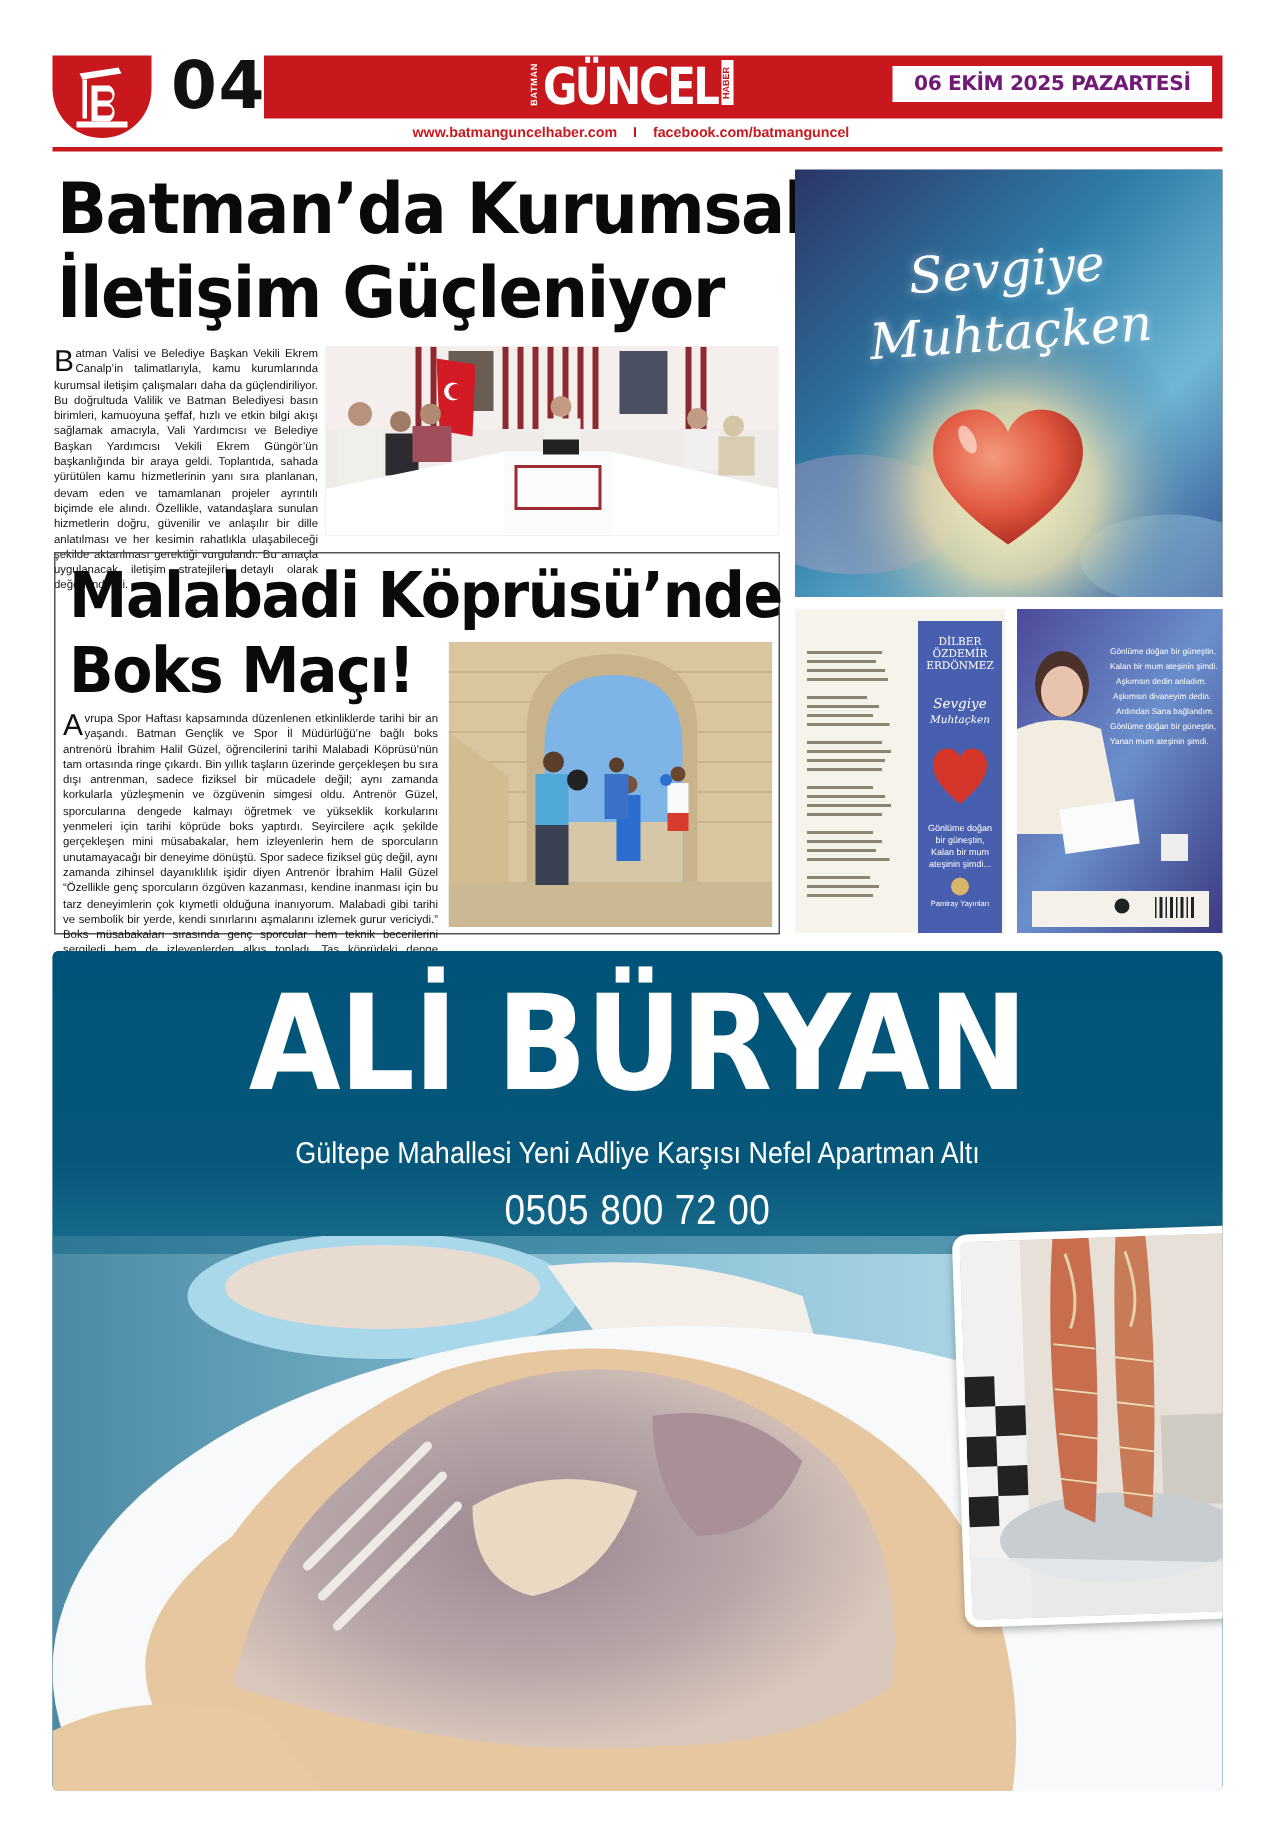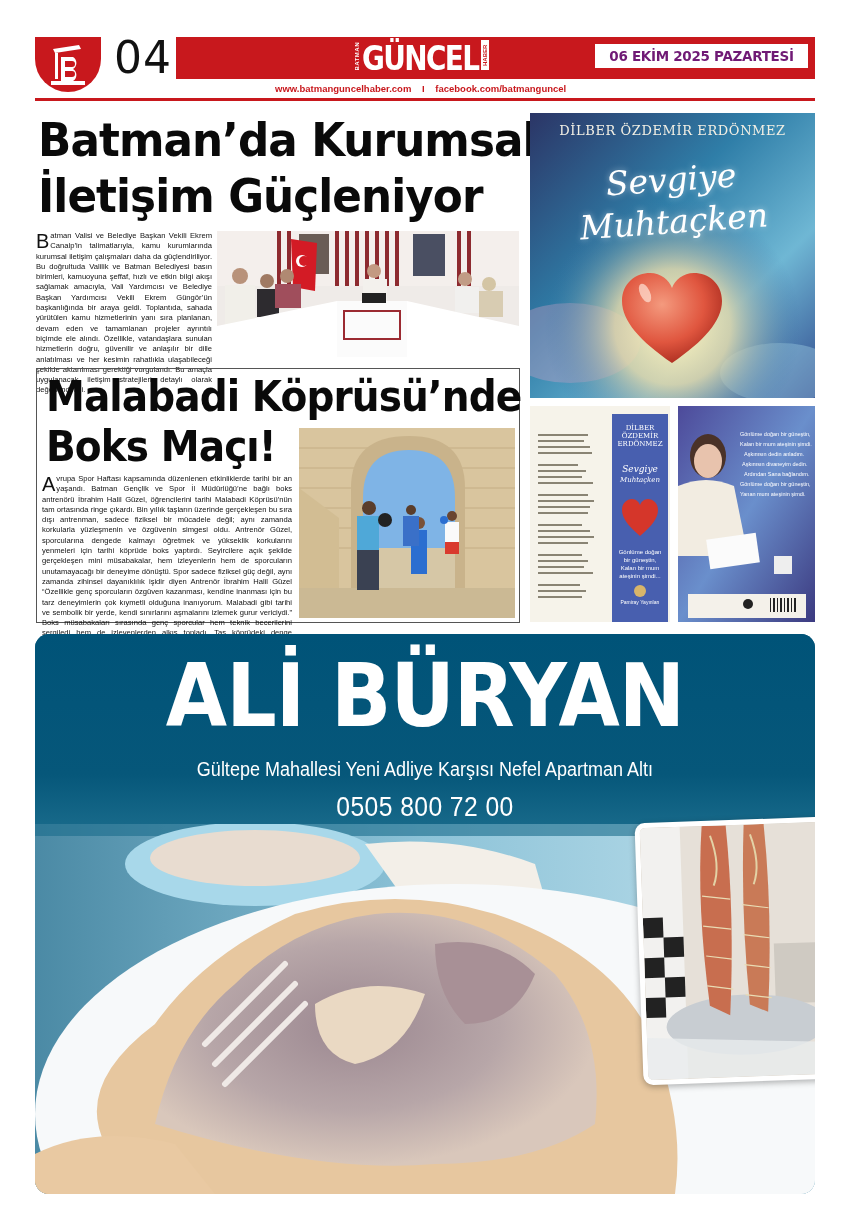--- a/index.html
+++ b/index.html
@@ -2,21 +2,21 @@
 <html><head>
 <meta charset="utf-8">
 <style>
   * { box-sizing: border-box; margin: 0; padding: 0; }
   html, body { width: 850px; height: 1228px; background: #ffffff; overflow: hidden; }
   body { position: relative; font-family: "Liberation Sans", sans-serif; color: #111; }
 
   
   .logo-badge { position: absolute; left: 35px; top: 37px; width: 66px; height: 55px; background: #c8181d; border-radius: 0 0 33px 33px; }
   .logo-badge svg { position: absolute; left: 14px; top: 6px; }
-  .page-number { position: absolute; left: 114px; top: 33px; font-size: 44px; font-weight: 400; letter-spacing: 1px; font-family: "DejaVu Sans", sans-serif; line-height: 50px; }
+  .page-number { position: absolute; left: 114px; top: 33px; font-size: 44px; font-weight: 700; letter-spacing: 1px; font-family: "DejaVu Sans", sans-serif; line-height: 50px; }
   .top-bar { position: absolute; left: 176px; top: 37px; width: 639px; height: 42px; background: #c8181d; }
   .brand { position: absolute; left: 354px; top: 36px; height: 44px; display: flex; align-items: center; }
   .brand-small { color: #fff; font-size: 6px; font-weight: 700; writing-mode: vertical-rl; transform: rotate(180deg); margin-right: 2px; margin-bottom: 4px; letter-spacing: 0.5px; }
   .brand-main { color: #fff; font-size: 34px; font-weight: 900; font-family: "DejaVu Sans", sans-serif; letter-spacing: -2px; line-height: 42px; transform: scaleX(0.82); transform-origin: left bottom; }
   .brand-haber { position: absolute; left: 481px; top: 40px; background: #fff; color: #c8181d; font-size: 6px; font-weight: 700; writing-mode: vertical-rl; transform: rotate(180deg); padding: 1px 1px; height: 30px; text-align: center; }
   .date-box { position: absolute; left: 595px; top: 44px; width: 213px; height: 24px; background: #fff; display: flex; align-items: center; justify-content: center; font-size: 13.5px; font-weight: 700; color: #701a75; font-family: "DejaVu Sans", sans-serif; transform-origin: center; letter-spacing: -0.3px; }
   .site-links { position: absolute; left: 275px; top: 83px; font-size: 9.5px; font-weight: 700; color: #c8181d; white-space: nowrap; }
   .site-links .sep { margin: 0 8px; color: #c8181d; }
   .header-rule { position: absolute; left: 35px; top: 98px; width: 780px; height: 3px; background: #c8181d; }
 
@@ -35,21 +35,21 @@
   .a2-body { position: absolute; left: 42px; top: 474px; width: 250px; }
 
   
   .book-cover { position: absolute; left: 530px; top: 113px; width: 285px; height: 285px; overflow: hidden; background: #3a4f8a; }
   .book-author { position: absolute; left: 0; top: 10px; width: 100%; text-align: center; color: #f2efe4; font-family: "DejaVu Serif", serif; font-size: 13px; letter-spacing: 0.6px; }
   .book-title { position: absolute; left: 0; top: 46px; width: 100%; text-align: center; color: #fff; font-family: "DejaVu Serif", serif; font-style: italic; font-size: 33px; line-height: 42px; text-shadow: 0 0 6px rgba(255,255,255,0.5); transform: rotate(-4deg); }
   .book-inside { position: absolute; left: 530px; top: 406px; width: 140px; height: 216px; overflow: hidden; background: #f97316; }
   .book-back { position: absolute; left: 678px; top: 406px; width: 137px; height: 216px; overflow: hidden; background: #5b5fa7; }
 
   
-  .ad { position: absolute; left: 35px; top: 634px; width: 780px; height: 560px; border-radius: 14px; overflow: hidden; background: #0f5a7a; }
+  .ad { position: absolute; left: 35px; top: 634px; width: 780px; height: 560px; border-radius: 4px; overflow: hidden; background: #0f5a7a; }
   .ad-top { position: absolute; left: 0; top: 0; width: 100%; height: 200px; background: linear-gradient(#005378 0%, #06577a 70%, #1a6c8c 100%); }
   .ad-name { position: absolute; left: 0; top: 14px; width: 100%; text-align: center; color: #fff; font-family: "DejaVu Sans", sans-serif; font-weight: 900; font-size: 88px; line-height: 96px; letter-spacing: -1px; transform: scaleX(0.9); }
   .ad-address { position: absolute; left: 0; top: 124px; width: 100%; text-align: center; color: #fff; font-size: 20px; transform: scaleX(0.9); }
   .ad-phone { position: absolute; left: 0; top: 157px; width: 100%; text-align: center; color: #fff; font-size: 28px; letter-spacing: 0.5px; transform: scaleX(0.88); }
   .ad-photo { position: absolute; left: 0; top: 190px; width: 100%; height: 370px; }
   .ad-inset { position: absolute; left: 604px; top: 186px; width: 190px; height: 262px; border: 5px solid #fff; border-radius: 10px; overflow: hidden; transform: rotate(-2deg); box-shadow: 0 2px 6px rgba(0,0,0,0.3); background: #d8d2c8; }
 </style>
 </head>
 <body>
 
@@ -190,21 +190,20 @@
         <stop offset="100%" stop-color="#a82a1e"></stop>
       </radialGradient>
     </defs>
     <rect width="285" height="285" fill="url(#sky)"></rect>
     <ellipse cx="40" cy="230" rx="70" ry="40" fill="#d9a4c9" opacity="0.35"></ellipse>
     <ellipse cx="250" cy="260" rx="60" ry="30" fill="#a3d2e6" opacity="0.4"></ellipse>
     <rect width="285" height="285" fill="url(#glow)"></rect>
     <path d="M142 250 C110 228 92 208 92 188 C92 170 106 160 120 160 C131 160 139 167 142 175 C145 167 153 160 164 160 C178 160 192 170 192 188 C192 208 174 228 142 250 Z" fill="url(#heartg)"></path>
     <ellipse cx="115" cy="180" rx="5" ry="10" fill="#ffe3d6" opacity="0.7" transform="rotate(-25 115 180)"></ellipse>
   </svg>
-  <div class="book-author">DİLBER ÖZDEMİR ERDÖNMEZ</div>
   <div class="book-title">
     <span>Sevgiye</span><br>
     <span>Muhtaçken</span>
   </div>
 </div>
 
 <div class="book-inside">
   <svg width="140" height="216" viewBox="0 0 140 216" style="position:absolute;left:0;top:0">
     <rect width="140" height="216" fill="#f6f3ea"></rect>
     <g fill="#8a8474">

